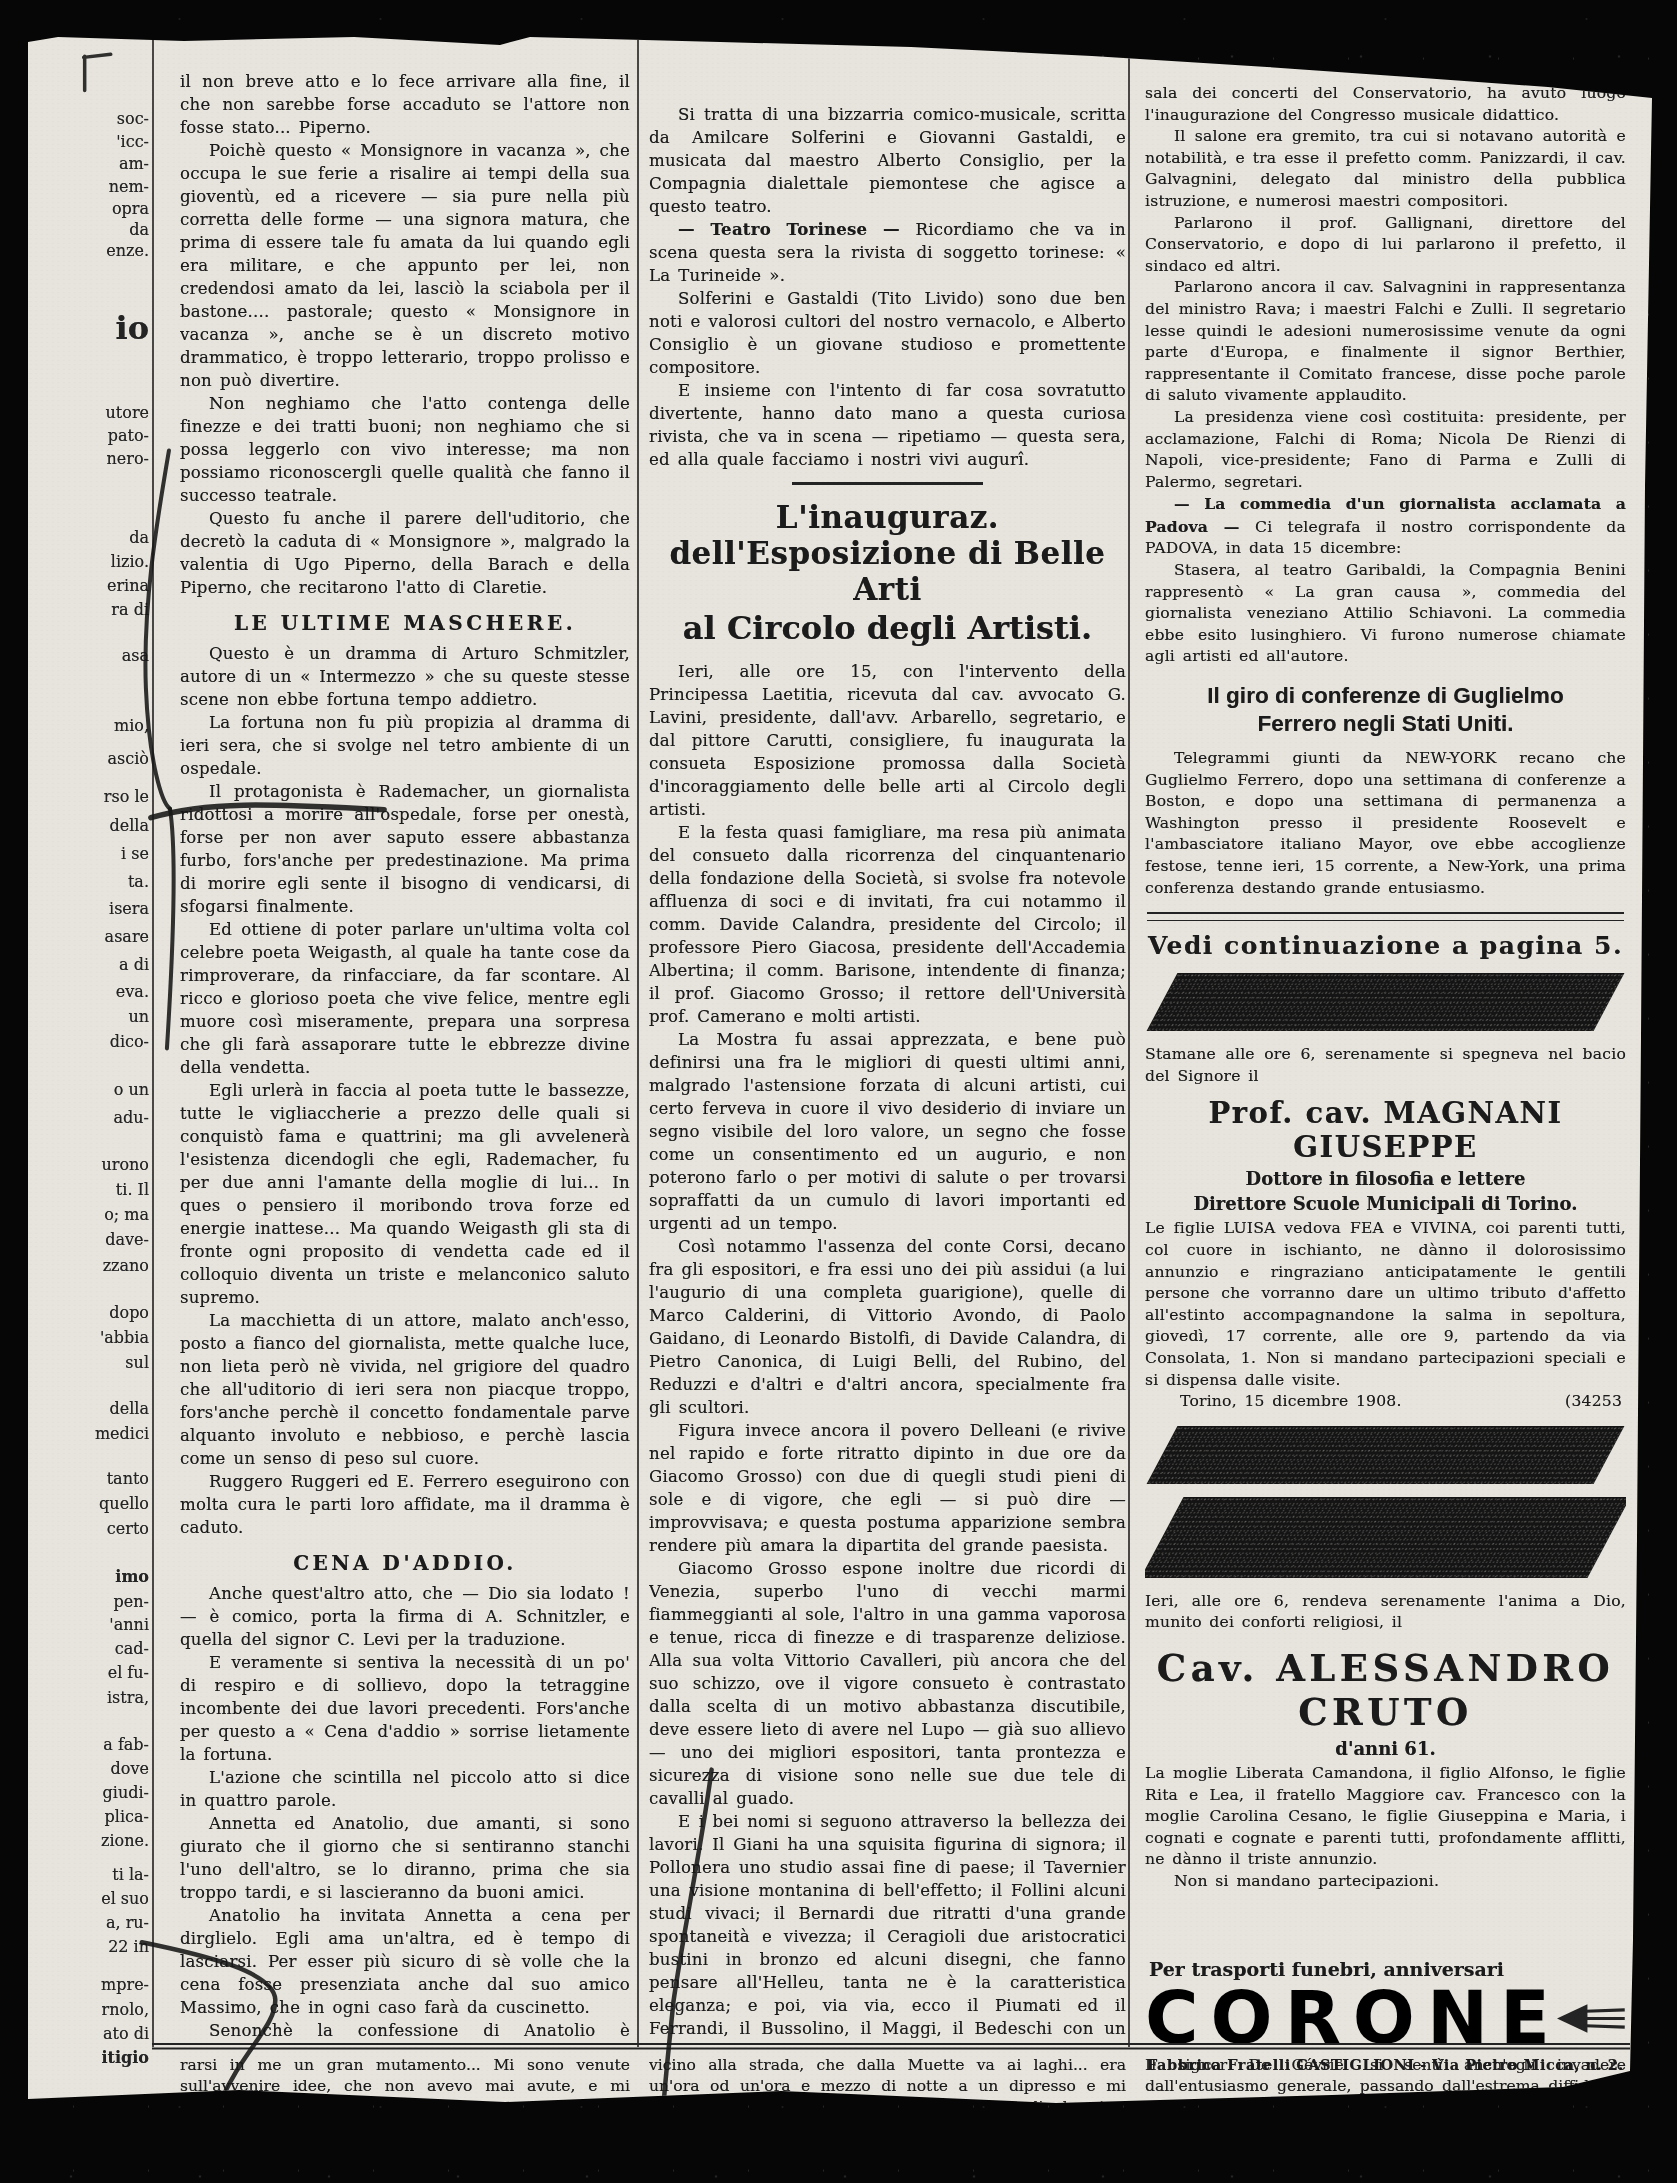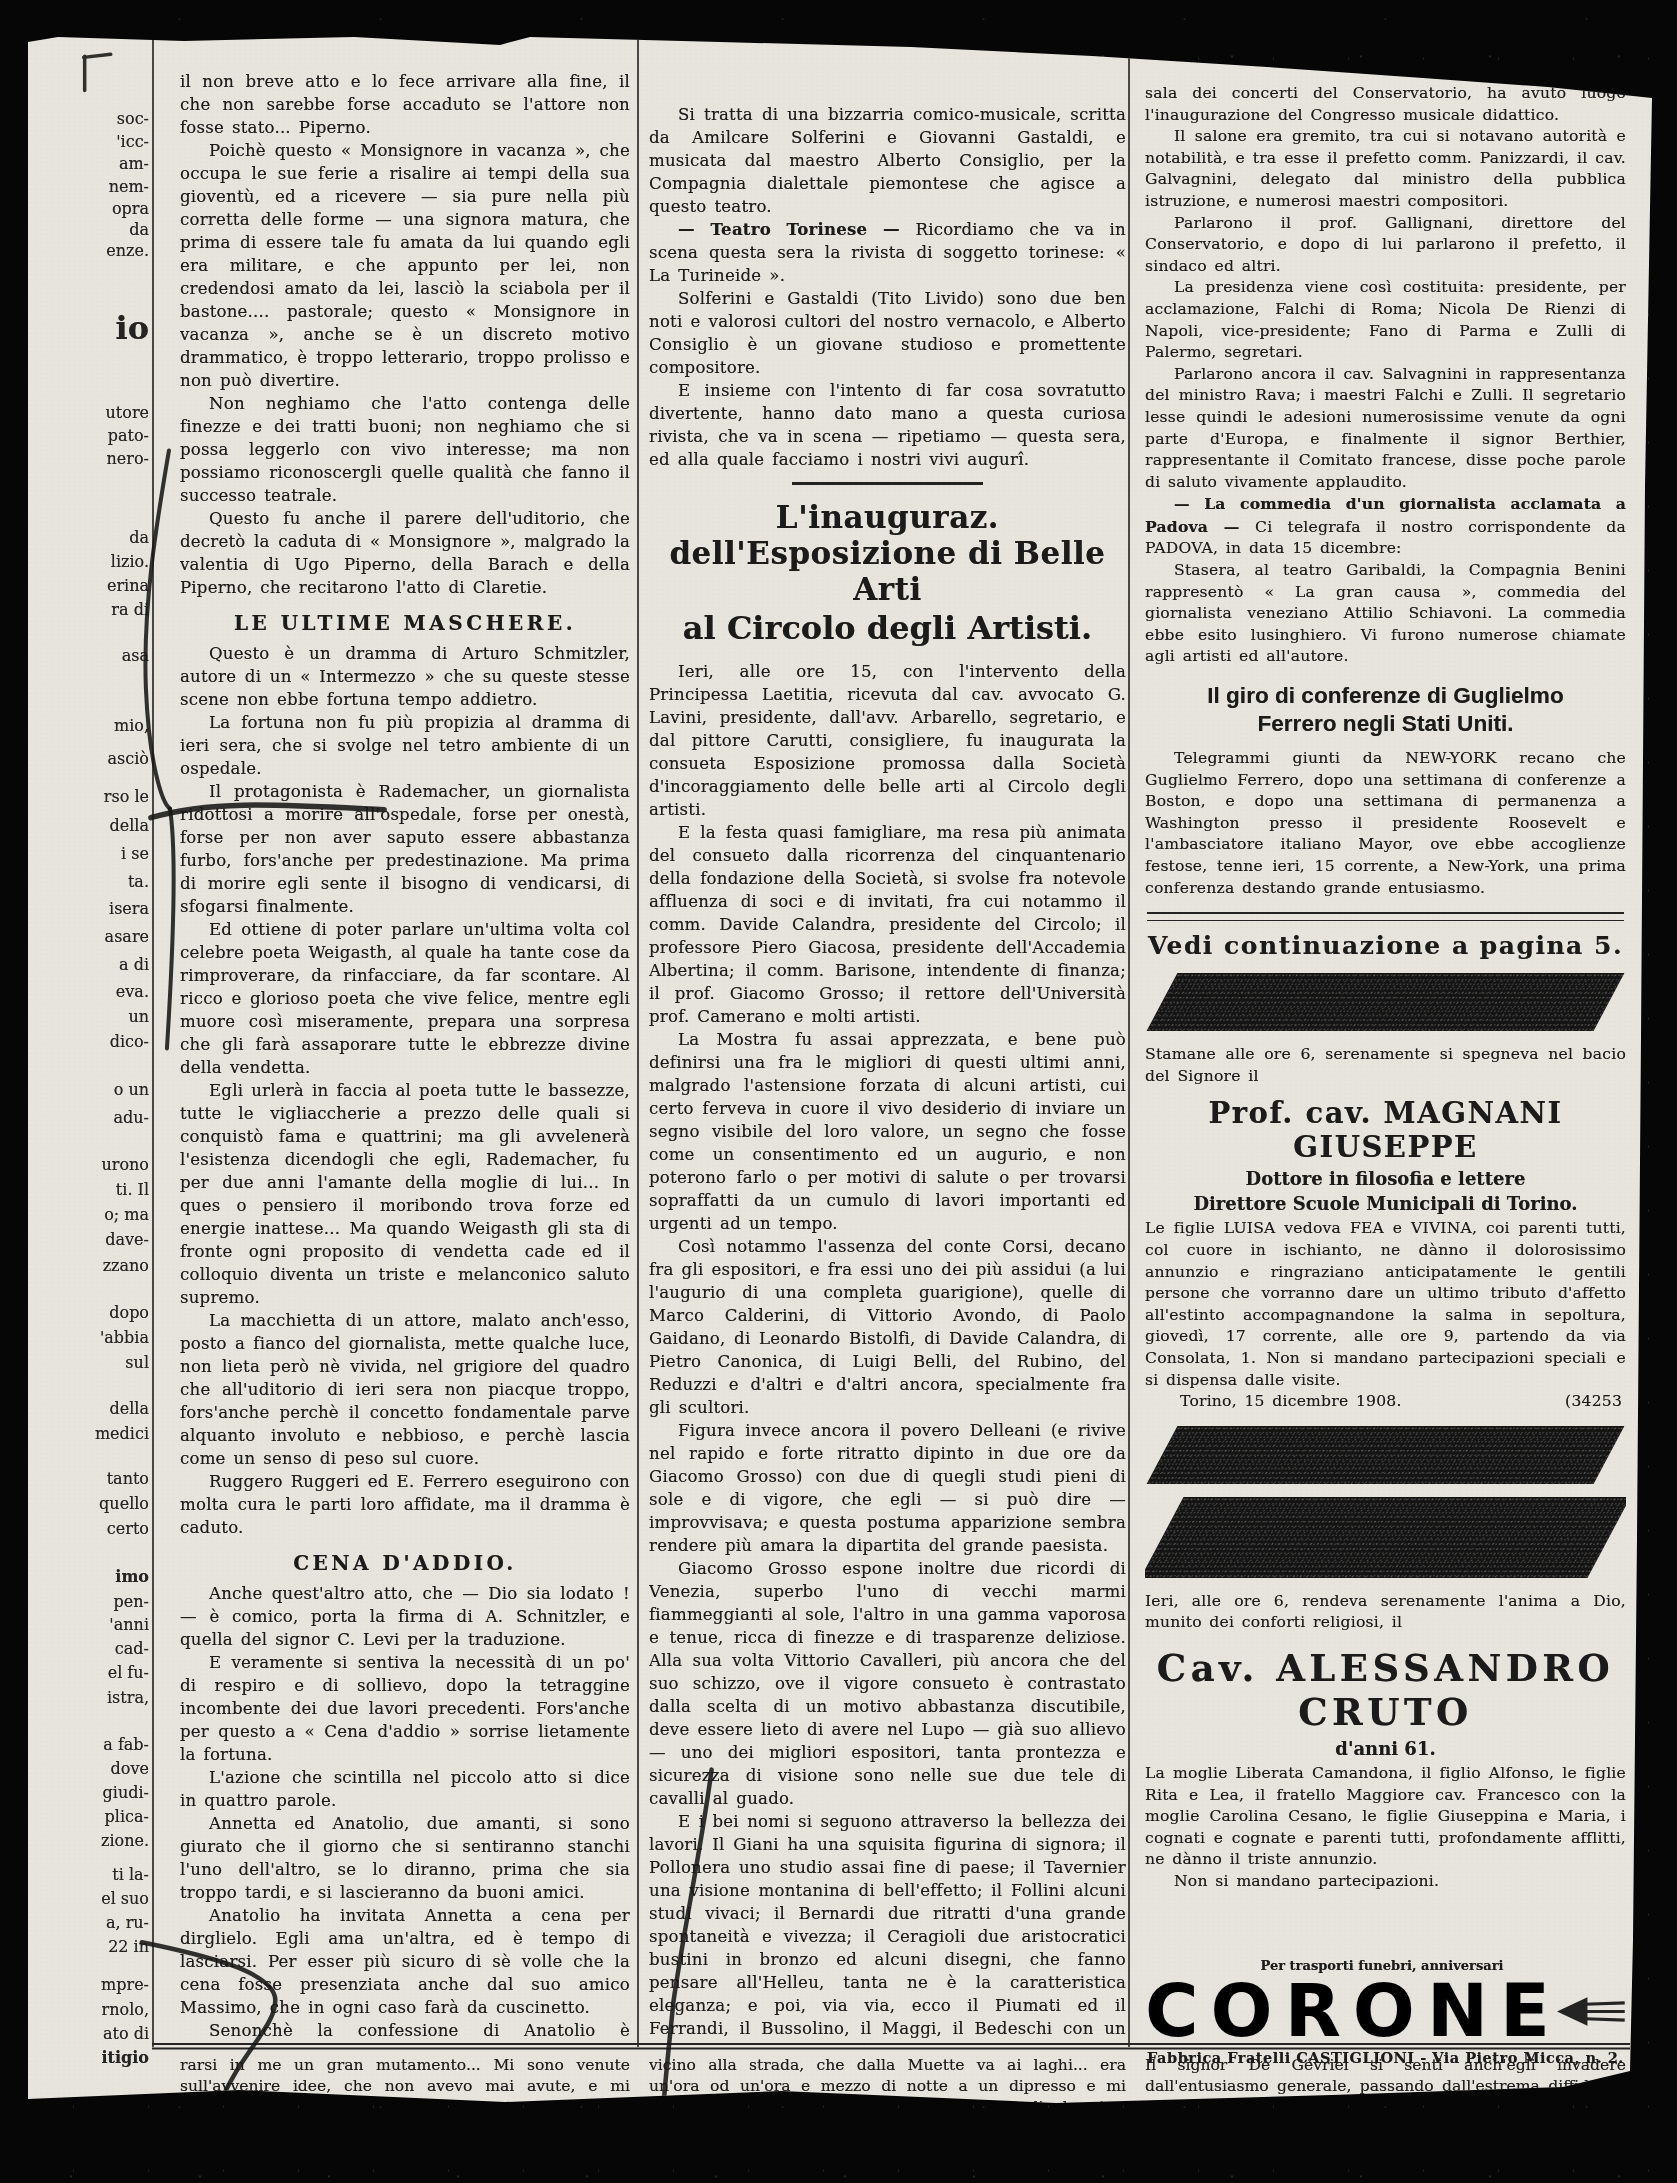--- a/index.html
+++ b/index.html
@@ -59,21 +59,21 @@
          text-align:justify;word-spacing:2.5px;}
   #strip1{left:152px;width:450px;}
   #strip2{left:621px;width:477px;}
   #strip3{left:1117px;width:481px;}
   .full-rule{position:absolute;left:124px;top:2009px;width:1478px;height:2px;background:#232323;
              box-shadow:0 4.5px 0 #232323;}
   .frag{position:absolute;width:119px;left:2px;text-align:right;font-size:16px;color:#242424;}
   .frag.big{font-size:32px;font-weight:700;}
   .frag.bold{font-weight:700;}
   .corone-ad{position:absolute;left:1117px;top:1924px;width:481px;}
-  .corone-top{font-weight:700;font-size:13px;text-align:center;padding-right:7px;margin:0 4px 1px;}
+  .corone-top{font-weight:700;font-size:19px;text-align:left;padding-right:7px;margin:0 4px 1px;}
   .corone-word{display:flex;align-items:center;justify-content:flex-start;
     font-family:"DejaVu Sans",sans-serif;font-weight:700;font-size:73px;line-height:1.02;
     letter-spacing:12px;color:#000000;text-shadow:0 0 1px rgba(231,228,221,.5);}
   .corone-sub{font-weight:700;font-size:14.5px;text-align:center;margin-top:1px;letter-spacing:0.5px;}
   .pen{position:absolute;left:0;top:0;pointer-events:none;}
 </style>
 </head>
 <body>
 
 <div class="paper ink">
@@ -181,22 +181,22 @@
       <p class="para">La Mostra fu assai apprezzata, e bene può definirsi una fra le migliori di questi ultimi anni, malgrado l'astensione forzata di alcuni artisti, cui certo ferveva in cuore il vivo desiderio di inviare un segno visibile del loro valore, un segno che fosse come un consentimento ed un augurio, e non poterono farlo o per motivi di salute o per trovarsi sopraffatti da un cumulo di lavori importanti ed urgenti ad un tempo.</p>
       <p class="para">Così notammo l'assenza del conte Corsi, decano fra gli espositori, e fra essi uno dei più assidui (a lui l'augurio di una completa guarigione), quelle di Marco Calderini, di Vittorio Avondo, di Paolo Gaidano, di Leonardo Bistolfi, di Davide Calandra, di Pietro Canonica, di Luigi Belli, del Rubino, del Reduzzi e d'altri e d'altri ancora, specialmente fra gli scultori.</p>
       <p class="para">Figura invece ancora il povero Delleani (e rivive nel rapido e forte ritratto dipinto in due ore da Giacomo Grosso) con due di quegli studi pieni di sole e di vigore, che egli — si può dire — improvvisava; e questa postuma apparizione sembra rendere più amara la dipartita del grande paesista.</p>
       <p class="para">Giacomo Grosso espone inoltre due ricordi di Venezia, superbo l'uno di vecchi marmi fiammeggianti al sole, l'altro in una gamma vaporosa e tenue, ricca di finezze e di trasparenze deliziose. Alla sua volta Vittorio Cavalleri, più ancora che del suo schizzo, ove il vigore consueto è contrastato dalla scelta di un motivo abbastanza discutibile, deve essere lieto di avere nel Lupo — già suo allievo — uno dei migliori espositori, tanta prontezza e sicurezza di visione sono nelle sue due tele di cavalli al guado.</p>
       <p class="para">E i bei nomi si seguono attraverso la bellezza dei lavori. Il Giani ha una squisita figurina di signora; il Pollonera uno studio assai fine di paese; il Tavernier una visione montanina di bell'effetto; il Follini alcuni studi vivaci; il Bernardi due ritratti d'una grande spontaneità e vivezza; il Ceragioli due aristocratici bustini in bronzo ed alcuni disegni, che fanno pensare all'Helleu, tanta ne è la caratteristica eleganza; e poi, via via, ecco il Piumati ed il Ferrandi, il Bussolino, il Maggi, il Bedeschi con un interessantissimo « concorso » di composizione storica; il Ferro, il Baronio, il Bozzalla, il Berrino, il Conterno, l'Arbarello, l'Alloatti, il Morelli, l'Alice, il Biscarra, il Pozzi, l'Omegna, il Fumagalli.</p>
     </div>
   <div id="col3" class="col">
       <p class="para noindent">sala dei concerti del Conservatorio, ha avuto luogo l'inaugurazione del Congresso musicale didattico.</p>
       <p class="para">Il salone era gremito, tra cui si notavano autorità e notabilità, e tra esse il prefetto comm. Panizzardi, il cav. Galvagnini, delegato dal ministro della pubblica istruzione, e numerosi maestri compositori.</p>
       <p class="para">Parlarono il prof. Gallignani, direttore del Conservatorio, e dopo di lui parlarono il prefetto, il sindaco ed altri.</p>
+      <p class="para">Parlarono ancora il cav. Salvagnini in rappresentanza del ministro Rava; i maestri Falchi e Zulli. Il segretario lesse quindi le adesioni numerosissime venute da ogni parte d'Europa, e finalmente il signor Berthier, rappresentante il Comitato francese, disse poche parole di saluto vivamente applaudito.</p>
       <p class="para">La presidenza viene così costituita: presidente, per acclamazione, Falchi di Roma; Nicola De Rienzi di Napoli, vice-presidente; Fano di Parma e Zulli di Palermo, segretari.</p>
-      <p class="para">Parlarono ancora il cav. Salvagnini in rappresentanza del ministro Rava; i maestri Falchi e Zulli. Il segretario lesse quindi le adesioni numerosissime venute da ogni parte d'Europa, e finalmente il signor Berthier, rappresentante il Comitato francese, disse poche parole di saluto vivamente applaudito.</p>
       <p class="para"><b>— La commedia d'un giornalista acclamata a Padova — </b>Ci telegrafa il nostro corrispondente da PADOVA, in data 15 dicembre:</p>
       <p class="para">Stasera, al teatro Garibaldi, la Compagnia Benini rappresentò « La gran causa », commedia del giornalista veneziano Attilio Schiavoni. La commedia ebbe esito lusinghiero. Vi furono numerose chiamate agli artisti ed all'autore.</p>
       <div class="headsans">Il giro di conferenze di Guglielmo Ferrero negli Stati Uniti.</div>
       <p class="para">Telegrammi giunti da NEW-YORK recano che Guglielmo Ferrero, dopo una settimana di conferenze a Boston, e dopo una settimana di permanenza a Washington presso il presidente Roosevelt e l'ambasciatore italiano Mayor, ove ebbe accoglienze festose, tenne ieri, 15 corrente, a New-York, una prima conferenza destando grande entusiasmo.</p>
       <div class="rule-double"></div>
       <div class="vedi">Vedi continuazione a pagina 5.</div>
       <div class="redaction-bar"></div>
       <p class="para noindent">Stamane alle ore 6, serenamente si spegneva nel bacio del Signore il</p>
       <div class="obit-name">Prof. cav. MAGNANI GIUSEPPE</div>
       <div class="obit-sub">Dottore in filosofia e lettere</div>

